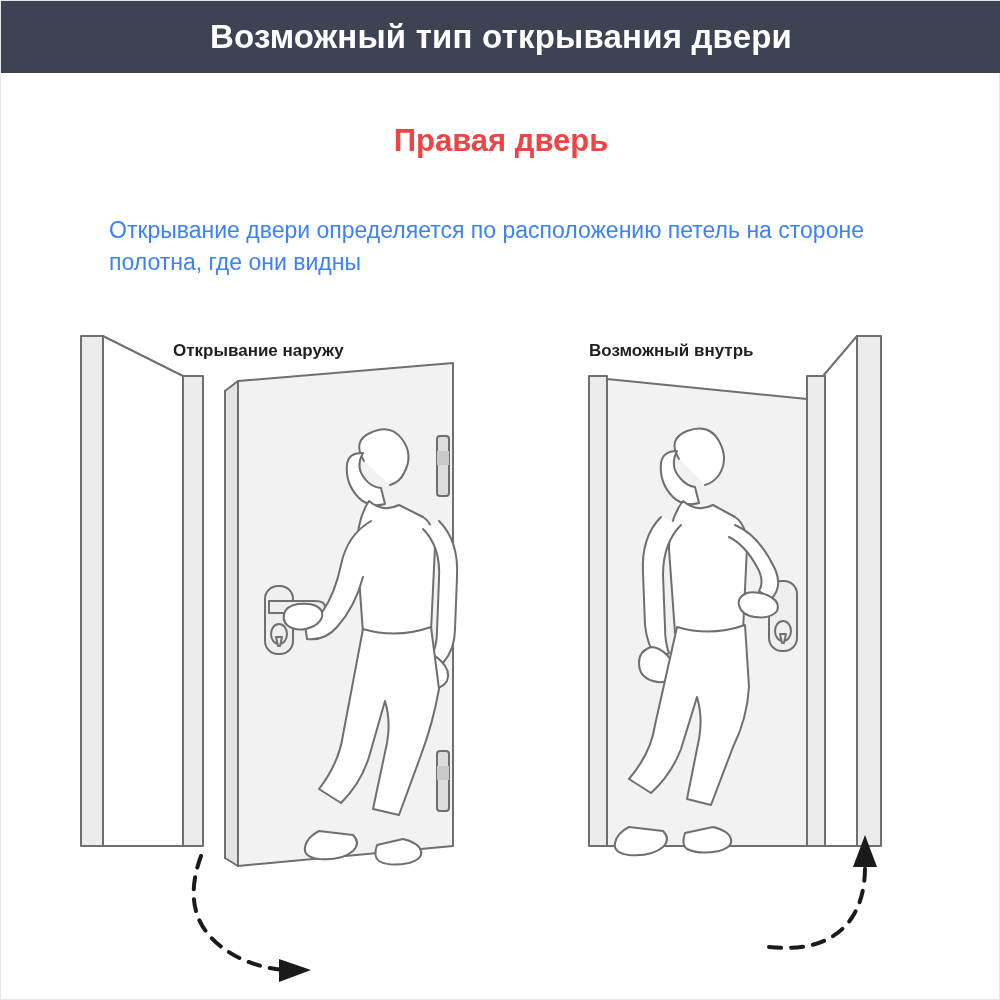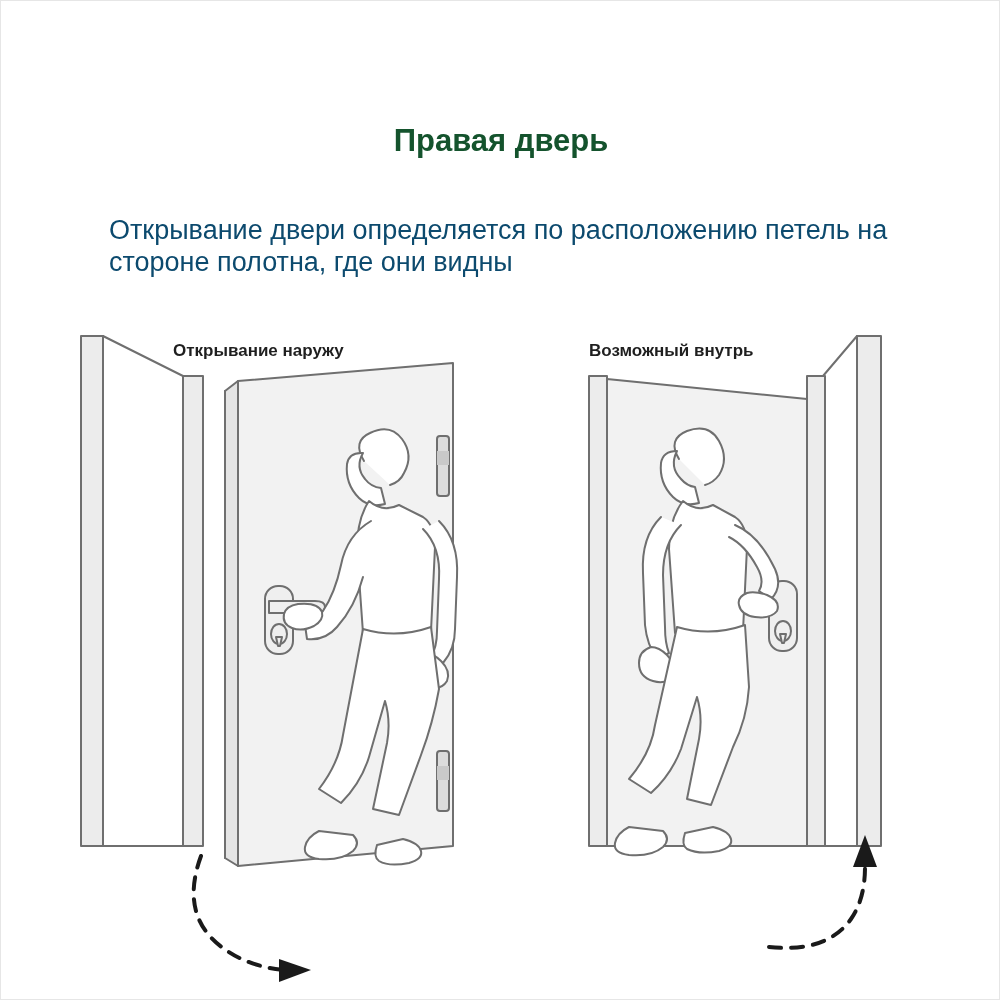--- a/index.html
+++ b/index.html
@@ -40,30 +40,30 @@
     white-space: nowrap;
   }
   .subtitle {
     position: absolute;
     left: 0;
     top: 122px;
     width: 1000px;
     text-align: center;
     font-size: 31px;
     font-weight: bold;
-    color: #14532d;
+    color: #ef4444;
   }
   .description {
     position: absolute;
     left: 108px;
     top: 213px;
     width: 800px;
-    font-size: 27px;
+    font-size: 23px;
     line-height: 32px;
-    color: #0c4a6e;
+    color: #3b82f6;
   }
   .diagram {
     position: absolute;
     left: 0;
     top: 300px;
     width: 1000px;
     height: 700px;
     padding-left: 32px;
   }
   .caption {
@@ -75,20 +75,23 @@
   }
   .caption-left  { left: 172px; top: 40px; }
   .caption-right { left: 588px; top: 40px; }
   svg { display: block; }
 </style>
 </head>
 <body>
 
 <div class="page">
 
+  <div class="header-bar">
+    <div class="header-title">Возможный тип открывания двери</div>
+  </div>
 
   <div class="subtitle">Правая дверь</div>
 
   <div class="description">Открывание двери определяется по расположению петель на стороне полотна, где они видны</div>
 
   <div class="diagram">
 
     <div class="caption caption-left">Открывание наружу</div>
     <div class="caption caption-right">Возможный внутрь</div>
 

